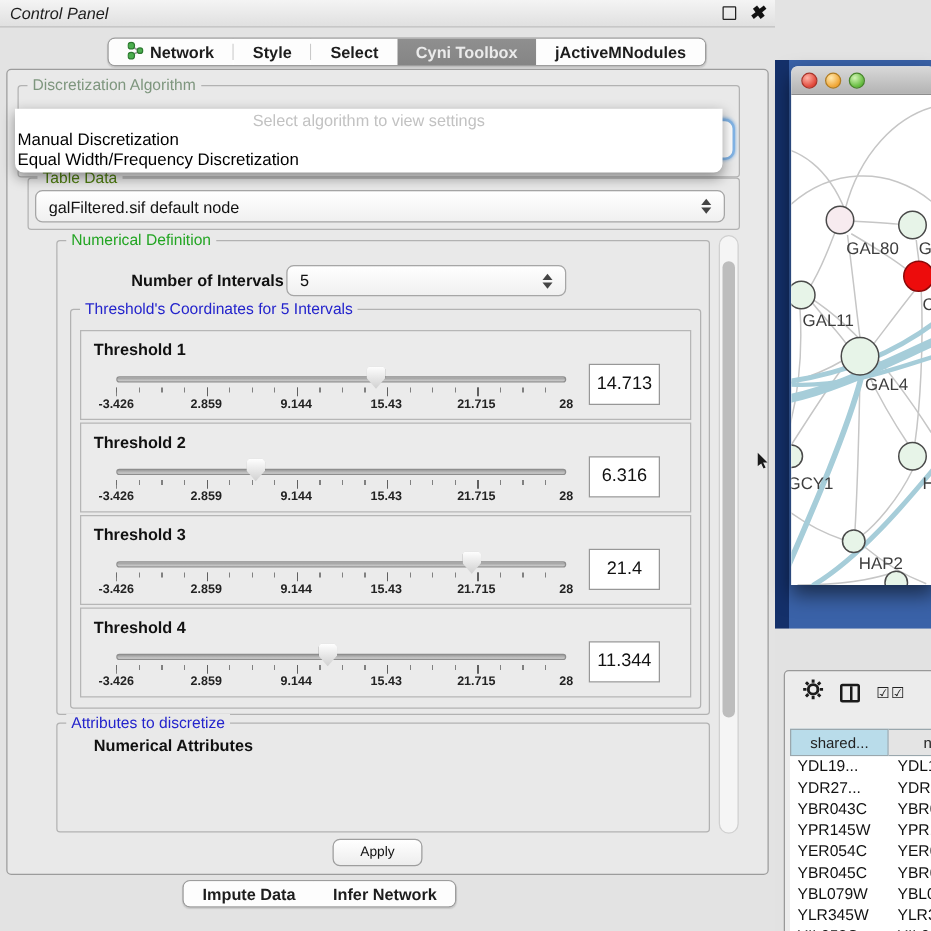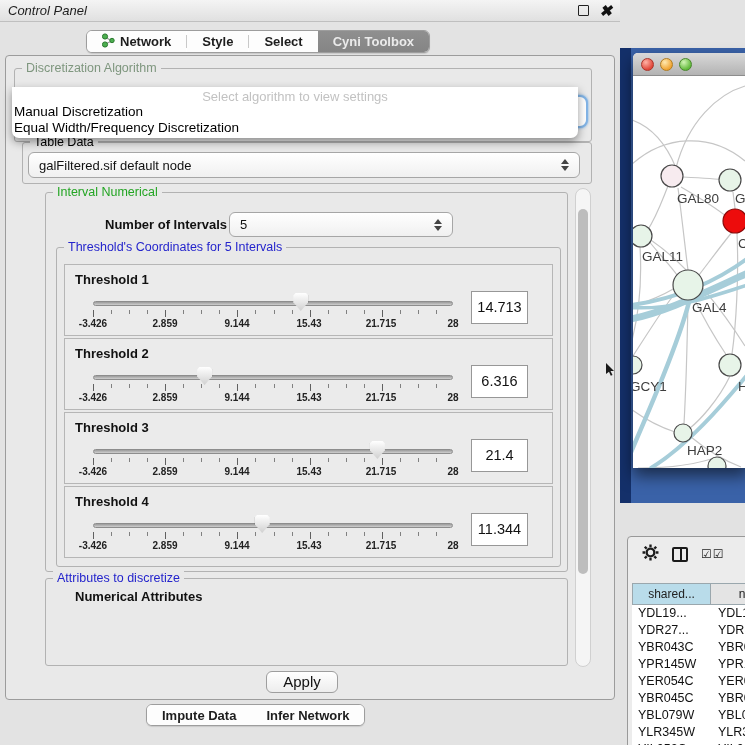--- a/index.html
+++ b/index.html
@@ -29,21 +29,21 @@
   .cp-main { position:absolute; left:5px; top:55px; width:610px; height:645px;
     border:1px solid #9c9c9c; border-radius:4px; background:#e9e9e9; }
 
   
   .group { position:absolute; border:1px solid #b2b2b2; border-radius:3px; }
   .group > .gtitle { position:absolute; top:-8px; left:7px; background:#e9e9e9;
     padding:0 4px; font-size:12.5px; }
   .t-green { color:#23a523; }
   .t-blue  { color:#2424cc; }
   .t-dim   { color:#7e967e; }
-  .t-olive { color:#000000; }
+  .t-olive { color:#4d7c0f; }
 
   
   .combo { position:absolute; background:linear-gradient(#ffffff,#f0f0f0);
     border:1px solid #a6a6a6; border-radius:6px; display:flex; align-items:center;
     padding:0 10px; font-size:13px; color:#111; }
   .combo .cval { flex:1; overflow:hidden; white-space:nowrap; }
   .stepper { display:flex; flex-direction:column; gap:2px; align-items:center; }
   .stepper .up   { width:0; height:0; border-left:4px solid transparent; border-right:4px solid transparent; border-bottom:5px solid #444; }
   .stepper .down { width:0; height:0; border-left:4px solid transparent; border-right:4px solid transparent; border-top:5px solid #444; }
 
@@ -85,21 +85,21 @@
 
   
   .attr-list { position:absolute; left:17px; top:34px; width:483px; height:85px;
     background:#fff; border:1px solid #ababab; padding:3px 0 0 10px; }
   .attr-item { font-size:13px; color:#111; height:17px; line-height:17px; }
   .attr-scroll { position:absolute; right:3px; top:4px; width:9px; height:46px;
     background:#c0c0c0; border-radius:5px; }
 
   .apply-btn { position:absolute; left:266px; top:671px; width:72px; height:22px;
     background:linear-gradient(#ffffff,#ededed); border:1px solid #9e9e9e; border-radius:6px;
-    font-size:15px; color:#111; text-align:center; line-height:20px; }
+    font-size:11px; color:#111; text-align:center; line-height:20px; }
 
   .mouse-cursor { position:absolute; left:606px; top:362px; z-index:30; }
 
   
   .right-side { position:absolute; left:620px; top:0; width:125px; height:745px;margin-top:48px; }
   .desktop { position:absolute; left:0; top:0; width:125px; height:455px;
     background:linear-gradient(to right,#14306a 0 11px,#3a62a8 11px); }
   .mac-window { position:absolute; left:13px; top:5px; width:115px; height:415px;
     background:#fff; border-radius:5px 5px 0 0; box-shadow:0 8px 16px rgba(0,0,0,.55); overflow:hidden; }
   .mac-titlebar { position:absolute; left:0; top:0; width:100%; height:23px;
@@ -167,20 +167,23 @@
     <div class="tab">
         <span>Style</span>
       </div>
     <div class="sep"></div>
     <div class="tab">
         <span>Select</span>
       </div>
     <div class="tab sel">
         <span>Cyni Toolbox</span>
       </div>
+    <div class="tab">
+        <span>jActiveMNodules</span>
+      </div>
   </div>
 
   <div class="cp-main"></div>
 
   <div class="group" style="left:14px; top:68px; width:578px; height:74px; background:#e9e9e9;">
     <span class="gtitle t-dim">Discretization Algorithm</span>
   </div>
   <div class="focus-combo"></div>
 
   <div class="algo-popup">
@@ -196,21 +199,21 @@
     <span class="cval">galFiltered.sif default node</span>
     <span class="stepper">
         <span class="up"></span>
         <span class="down"></span>
       </span>
   </div>
 
   <div class="scrollarea">
 
     <div class="group" style="left:33px; top:6px; width:523px; height:380px;">
-      <span class="gtitle t-green">Interval Numerical</span>
+      <span class="gtitle t-green">Numerical Definition</span>
 
       <span class="abs bold" style="left:35px; top:24px; font-size:13px; color:#111;">Number of Intervals</span>
       <div class="combo" style="left:183px; top:19px; width:224px; height:25px;">
         <span class="cval">5</span>
         <span class="stepper">
             <span class="up"></span>
             <span class="down"></span>
           </span>
       </div>
 

